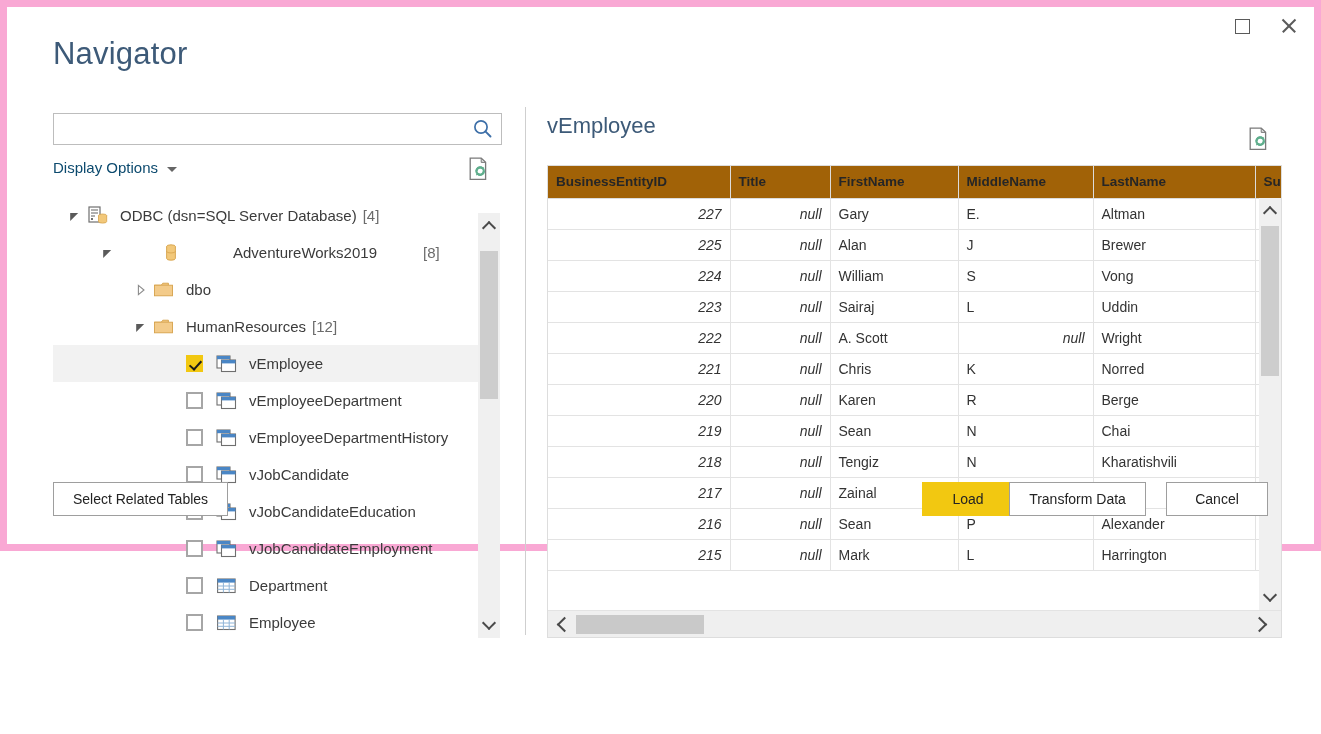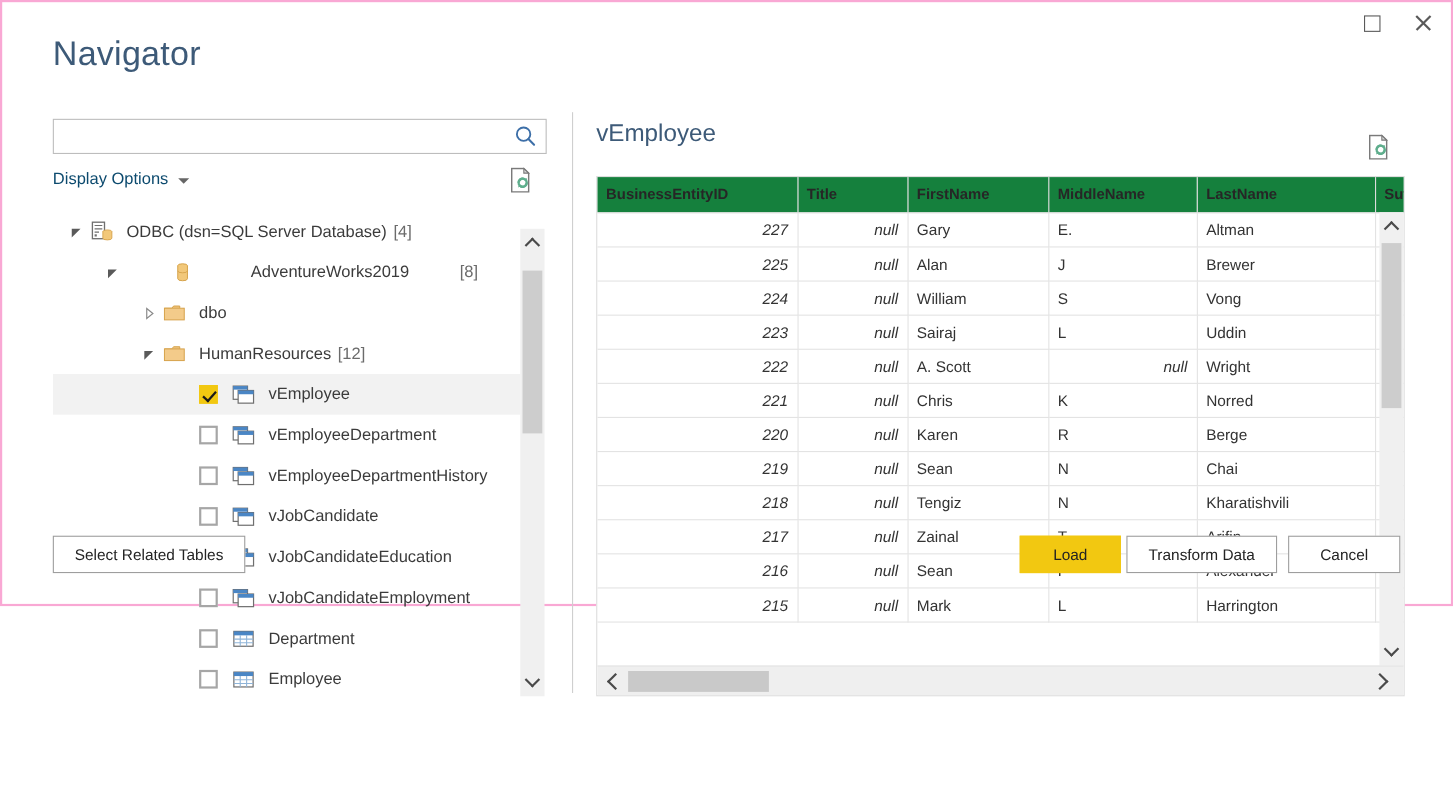--- a/index.html
+++ b/index.html
@@ -10,21 +10,21 @@
     background: #ffffff;
     font-family: "Liberation Sans", sans-serif;
     color: #333333;
   }
 
   #dialog {
     position: relative;
     width: 1321px;
     height: 551px;
     background: #ffffff;
-    border: 2px solid #f9a8d4;
+    border: 7px solid #f9a8d4;
   }
 
   
   .titlebar {
     position: absolute;
     top: 0; left: 0; right: 0;
     height: 40px;
   }
   .win-btn {
     position: absolute;
@@ -268,21 +268,21 @@
     border: 1px solid #dddddd;
     background: #fff;
     overflow: hidden;
   }
   table.grid {
     border-collapse: collapse;
     table-layout: fixed;
     width: 735px;
   }
   table.grid th {
-    background: #15803d;
+    background: #a16207;
     border-right: 1px solid #dcdcdc;
     border-bottom: 1px solid #dcdcdc;
     font-size: 13.5px;
     font-weight: bold;
     color: #262626;
     text-align: left;
     padding: 0 0 0 8px;
     height: 32px;
   }
   table.grid td {
@@ -354,21 +354,21 @@
     align-items: center;
     justify-content: center;
     padding: 0 12px;
   }
   .btn-related { left: 46px; bottom: 28px; width: 175px; }
   .btn-load {
     right: 300px; bottom: 28px; width: 92px;
     background: #f2c811;
     border-color: #f2c811;
   }
-  .btn-transform { right: 158px; bottom: 28px; width: 137px; }
+  .btn-transform { right: 168px; bottom: 28px; width: 137px; }
   .btn-cancel { right: 46px; bottom: 28px; width: 102px; }
 </style>
 </head>
 <body>
 
 <div id="dialog">
 
   <div class="titlebar">
     <div class="win-btn win-max">
       <div class="box-glyph"></div>

